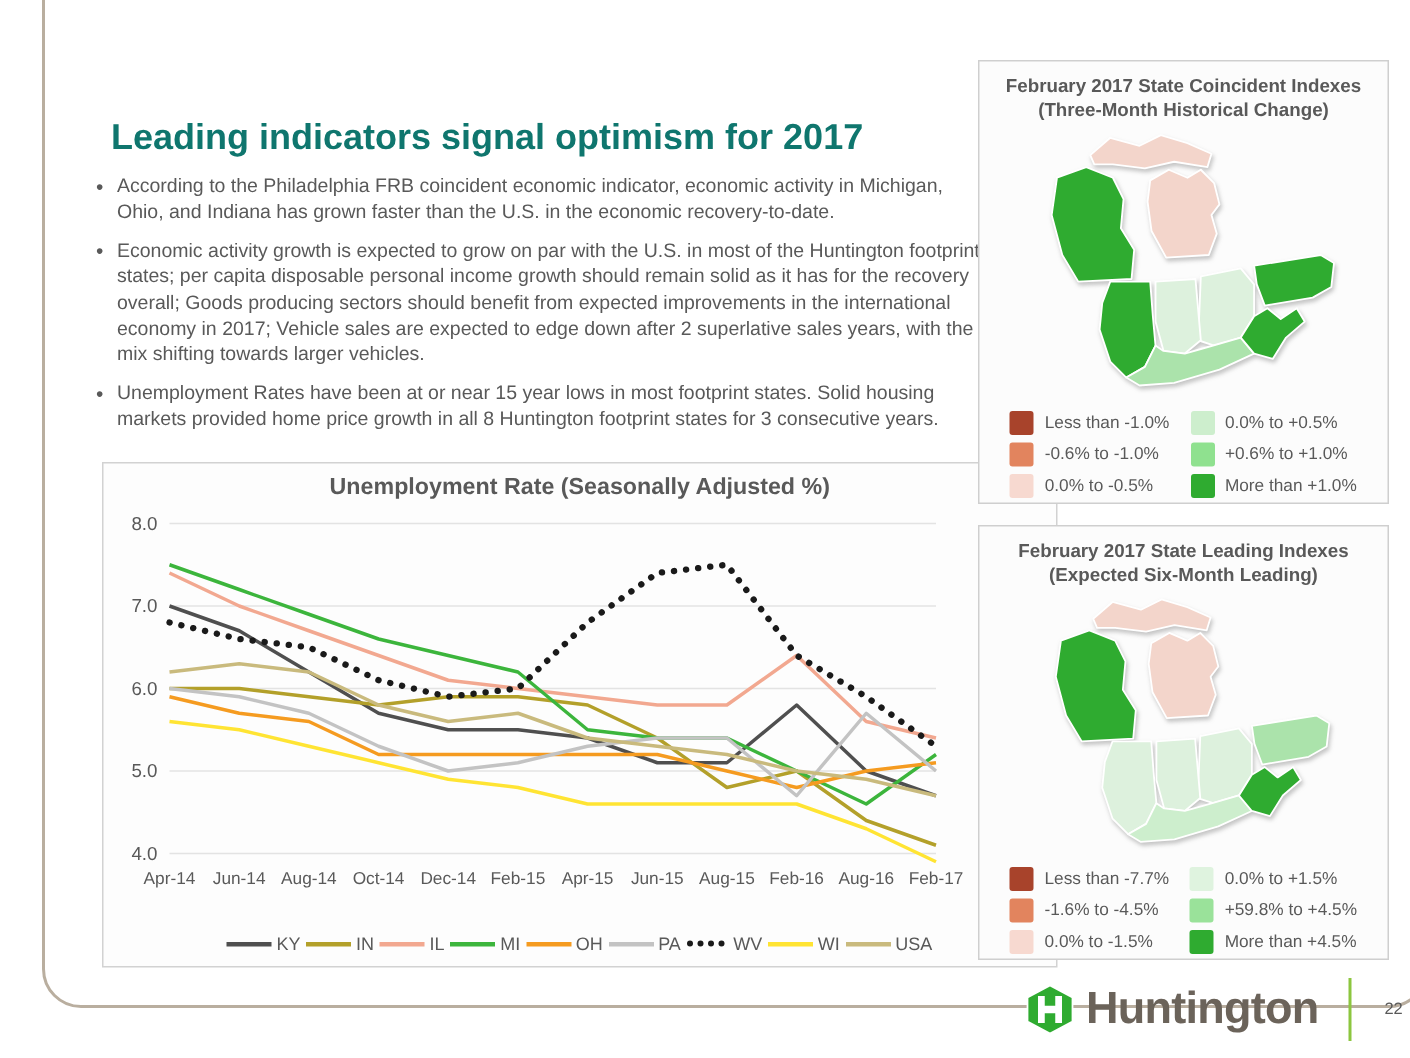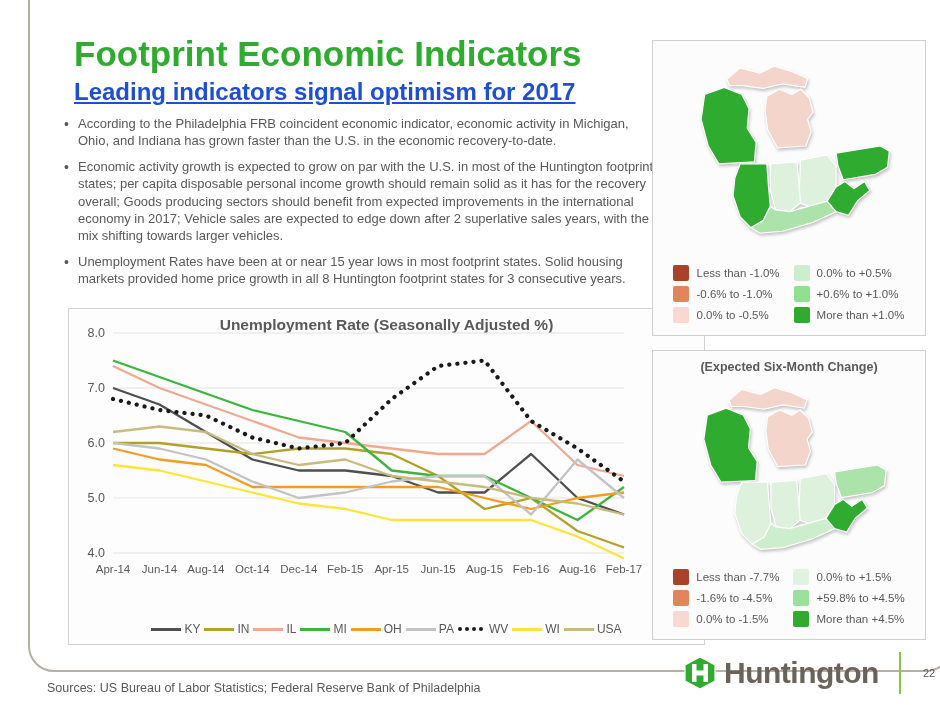--- a/index.html
+++ b/index.html
@@ -3,31 +3,31 @@
 <meta charset="utf-8">
 <style>
   html,body{margin:0;padding:0;background:#ffffff;}
   body{font-family:"Liberation Sans","DejaVu Sans",sans-serif;color:#595959;}
   #slide{position:relative;width:940px;height:705px;background:#ffffff;overflow:hidden;}
 
   .slide-border{position:absolute;left:28px;top:-40px;right:-12px;bottom:33px;
     border:2px solid #b9ae9f;border-radius:26px;pointer-events:none;}
 
   .title{position:absolute;left:74px;top:34px;font-size:35px;font-weight:bold;color:#2fab30;letter-spacing:0px;}
-  .subtitle{position:absolute;left:74px;top:78px;font-size:24px;font-weight:bold;color:#1d4ed8;text-decoration:underline;}
+  .subtitle{position:absolute;left:74px;top:78px;font-size:24px;font-weight:bold;color:#0f766e;}
 
   .bullets{position:absolute;left:64px;top:115px;width:592px;}
   .bullet-row{display:flex;margin-bottom:9px;}
   .bullet-marker{width:14px;flex:0 0 14px;font-size:14px;color:#595959;line-height:1.32;}
   .bullet-text{font-size:13px;line-height:1.32;color:#595959;}
 
   .chart-box{position:absolute;left:68px;top:308px;width:637px;height:337px;
     background:#fdfdfd;border:1px solid #d2d2d2;box-sizing:border-box;}
   .chart-title{text-align:center;font-size:15.5px;font-weight:bold;color:#595959;margin-top:7px;}
-  #chart-svg-wrap{position:absolute;left:2px;top:12px;width:571px;height:272px;}
+  #chart-svg-wrap{position:absolute;left:2px;top:28px;width:571px;height:272px;}
   .chart-legend{position:absolute;left:0;bottom:8px;width:100%;display:flex;justify-content:center;align-items:center;text-align:right;}
   .cl-item{display:flex;align-items:center;margin:0 2px;}
   .cl-swatch{width:30px;height:3px;margin-right:3px;}
   .cl-dots{display:flex;align-items:center;margin-right:3px;}
   .cl-dot{width:4px;height:4px;border-radius:50%;background:#111;margin-right:3px;}
   .cl-label{font-size:12px;color:#595959;}
 
   .panel{position:absolute;left:652px;width:274px;background:#fcfcfc;border:1px solid #cfcfcf;
     box-sizing:border-box;display:flex;flex-direction:column;align-items:center;}
   #panel-coincident{top:40px;height:296px;}
@@ -48,21 +48,20 @@
   .logo-text{font-size:30px;font-weight:bold;color:#6b635a;letter-spacing:-0.5px;}
   .footer-divider{width:2px;height:42px;background:#8cc63f;margin:0 22px 0 20px;}
   .page-number{font-size:11px;color:#595959;}
 </style>
 </head>
 <body>
 
 <div id="slide">
   <div class="slide-border"></div>
 
-  <div class="title">Footprint Economic Indicators</div>
   <div class="subtitle">Leading indicators signal optimism for 2017</div>
 
   <div class="bullets">
     <div class="bullet-row">
       <span class="bullet-marker">•</span>
       <span class="bullet-text">According to the Philadelphia FRB coincident economic indicator, economic activity in Michigan, Ohio, and Indiana has grown faster than the U.S. in the economic recovery-to-date.</span>
     </div>
     <div class="bullet-row">
       <span class="bullet-marker">•</span>
       <span class="bullet-text">Economic activity growth is expected to grow on par with the U.S. in most of the Huntington footprint states; per capita disposable personal income growth should remain solid as it has for the recovery overall; Goods producing sectors should benefit from expected improvements in the international economy in 2017; Vehicle sales are expected to edge down after 2 superlative sales years, with the mix shifting towards larger vehicles.</span>
@@ -147,20 +146,24 @@
           <span class="cl-label">WI</span>
         </span>
         <span class="cl-item">
           <span class="cl-swatch" style="background: rgb(201, 186, 125);"></span>
           <span class="cl-label">USA</span>
         </span>
       </div>
   </div>
 
   <div class="panel" id="panel-coincident">
+    <div class="panel-title">
+      <div>February 2017 State Coincident Indexes</div>
+      <div>(Three-Month Historical Change)</div>
+    </div>
     <div class="map-wrap">
       <svg class="map-svg" id="map-coincident" width="222" height="178" viewBox="0 0 250 200">
           <polygon points="55,25 70,12 92,18 108,10 128,16 146,24 143,34 118,30 96,35 72,32 58,32" fill="#f3d5cb" stroke="#ffffff" stroke-width="1.4" stroke-linejoin="round"></polygon>
           <polygon points="30,42 52,34 72,42 80,58 78,80 88,96 86,118 46,120 34,100 26,70" fill="#2fab30" stroke="#ffffff" stroke-width="1.4" stroke-linejoin="round"></polygon>
           <polygon points="100,44 114,36 128,42 138,36 148,46 152,62 146,70 150,84 144,100 112,102 101,82 98,60" fill="#f3d5cb" stroke="#ffffff" stroke-width="1.4" stroke-linejoin="round"></polygon>
           <polygon points="178,108 228,100 238,106 236,124 222,132 186,138 180,122" fill="#2fab30" stroke="#ffffff" stroke-width="1.4" stroke-linejoin="round"></polygon>
           <polygon points="138,116 168,110 178,122 178,146 168,162 148,168 136,164" fill="#ddf1dd" stroke="#ffffff" stroke-width="1.4" stroke-linejoin="round"></polygon>
           <polygon points="104,120 134,118 138,164 126,174 110,172 104,150" fill="#ddf1dd" stroke="#ffffff" stroke-width="1.4" stroke-linejoin="round"></polygon>
           <polygon points="70,120 100,120 102,146 104,168 96,184 82,192 70,180 62,156 64,136" fill="#2fab30" stroke="#ffffff" stroke-width="1.4" stroke-linejoin="round"></polygon>
           <polygon points="82,192 96,184 104,168 110,172 126,174 140,170 168,162 178,174 152,186 118,196 92,198" fill="#abe3ab" stroke="#ffffff" stroke-width="1.4" stroke-linejoin="round"></polygon>
@@ -190,21 +193,22 @@
         </div>
         <div class="pl-item">
           <span class="pl-swatch" style="background: rgb(47, 171, 48);"></span>
           <span class="pl-label">More than +1.0%</span>
         </div>
       </div>
   </div>
 
   <div class="panel" id="panel-leading">
     <div class="panel-title">
-      <div>(Expected Six-Month Change)</div>
+      <div>February 2017 State Leading Indexes</div>
+      <div>(Expected Six-Month Leading)</div>
     </div>
     <div class="map-wrap">
       <svg class="map-svg" id="map-leading" width="222" height="172" viewBox="0 0 250 200">
           <polygon points="55,25 70,12 92,18 108,10 128,16 146,24 143,34 118,30 96,35 72,32 58,32" fill="#f3d5cb" stroke="#ffffff" stroke-width="1.4" stroke-linejoin="round"></polygon>
           <polygon points="30,42 52,34 72,42 80,58 78,80 88,96 86,118 46,120 34,100 26,70" fill="#2fab30" stroke="#ffffff" stroke-width="1.4" stroke-linejoin="round"></polygon>
           <polygon points="100,44 114,36 128,42 138,36 148,46 152,62 146,70 150,84 144,100 112,102 101,82 98,60" fill="#f3d5cb" stroke="#ffffff" stroke-width="1.4" stroke-linejoin="round"></polygon>
           <polygon points="178,108 228,100 238,106 236,124 222,132 186,138 180,122" fill="#abe3ab" stroke="#ffffff" stroke-width="1.4" stroke-linejoin="round"></polygon>
           <polygon points="138,116 168,110 178,122 178,146 168,162 148,168 136,164" fill="#ddf1dd" stroke="#ffffff" stroke-width="1.4" stroke-linejoin="round"></polygon>
           <polygon points="104,120 134,118 138,164 126,174 110,172 104,150" fill="#ddf1dd" stroke="#ffffff" stroke-width="1.4" stroke-linejoin="round"></polygon>
           <polygon points="70,120 100,120 102,146 104,168 96,184 82,192 70,180 62,156 64,136" fill="#ddf1dd" stroke="#ffffff" stroke-width="1.4" stroke-linejoin="round"></polygon>
@@ -233,21 +237,20 @@
           <span class="pl-swatch" style="background: rgb(154, 226, 154);"></span>
           <span class="pl-label">+59.8% to +4.5%</span>
         </div>
         <div class="pl-item">
           <span class="pl-swatch" style="background: rgb(47, 171, 48);"></span>
           <span class="pl-label">More than +4.5%</span>
         </div>
       </div>
   </div>
 
-  <div class="sources">Sources: US Bureau of Labor Statistics; Federal Reserve Bank of Philadelphia</div>
 
   <div class="footer">
     <svg class="logo-icon" width="34" height="34" viewBox="0 0 34 34">
       <polygon points="17,1 32,9 32,25 17,33 2,25 2,9" fill="#2fab30"></polygon>
       <rect x="9" y="8" width="4.5" height="18" fill="#ffffff"></rect>
       <rect x="20.5" y="8" width="4.5" height="18" fill="#ffffff"></rect>
       <rect x="12" y="14.5" width="10" height="5" fill="#ffffff"></rect>
       <polygon points="17,1 32,9 32,25 17,33 2,25 2,9" fill="none" stroke="#ffffff" stroke-width="1.2"></polygon>
     </svg>
     <span class="logo-text">Huntington</span>

